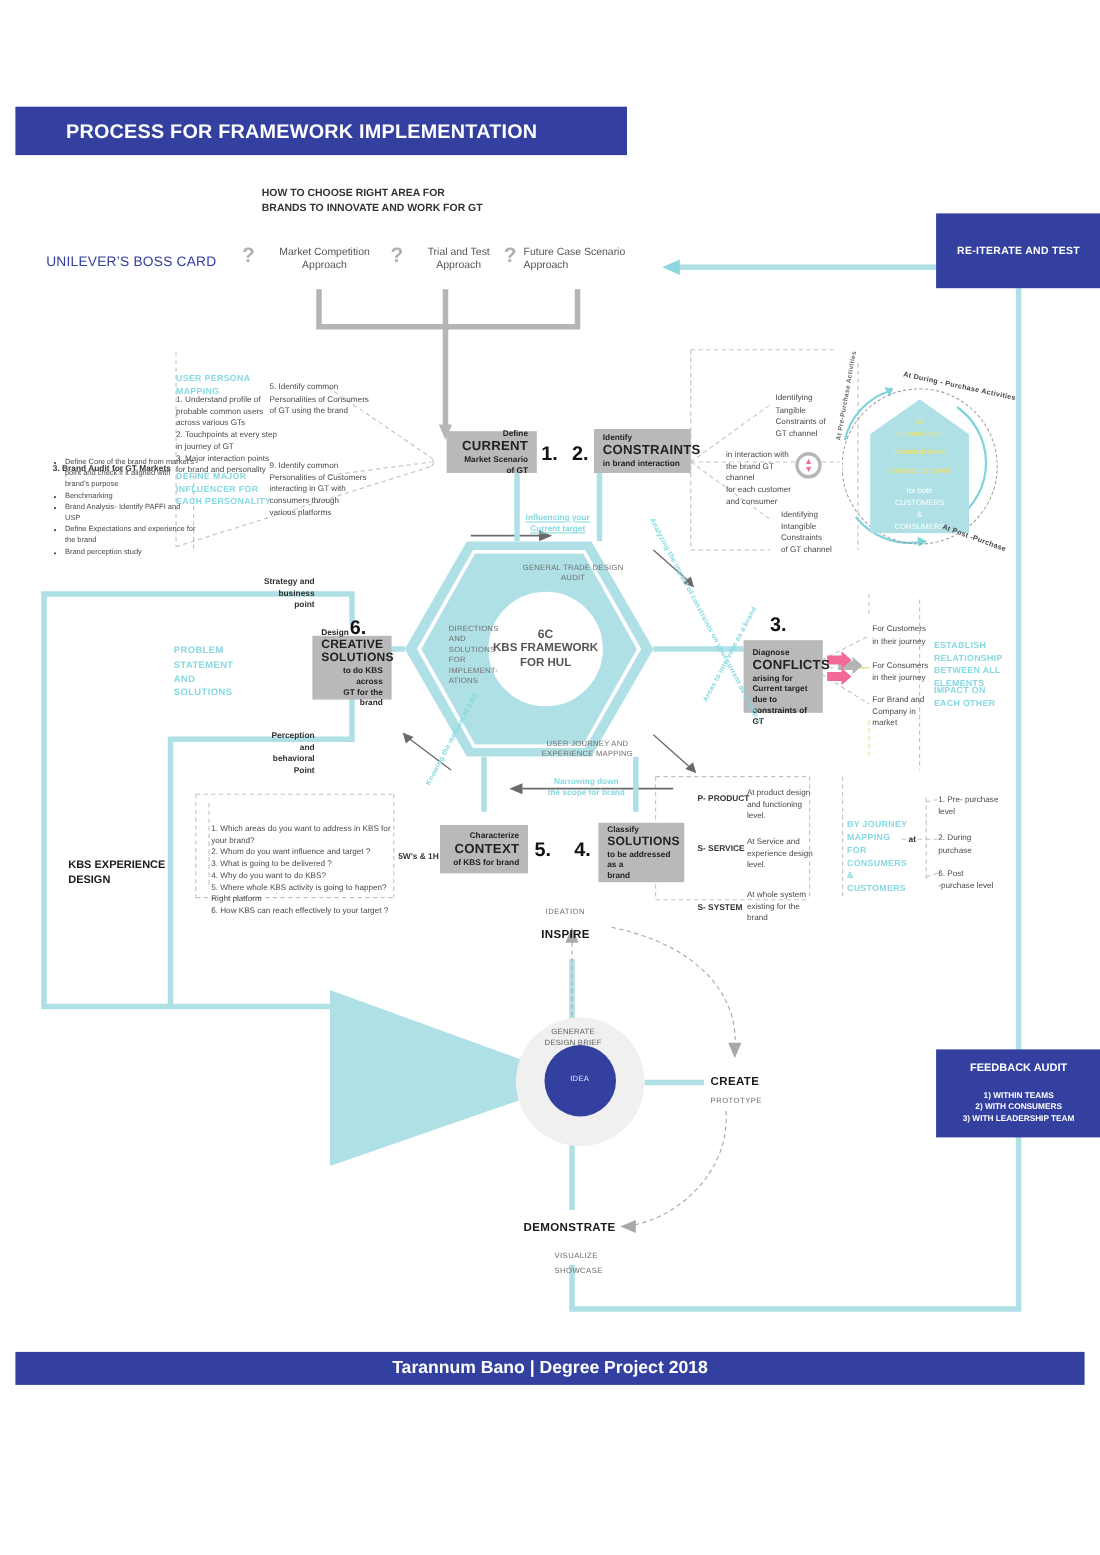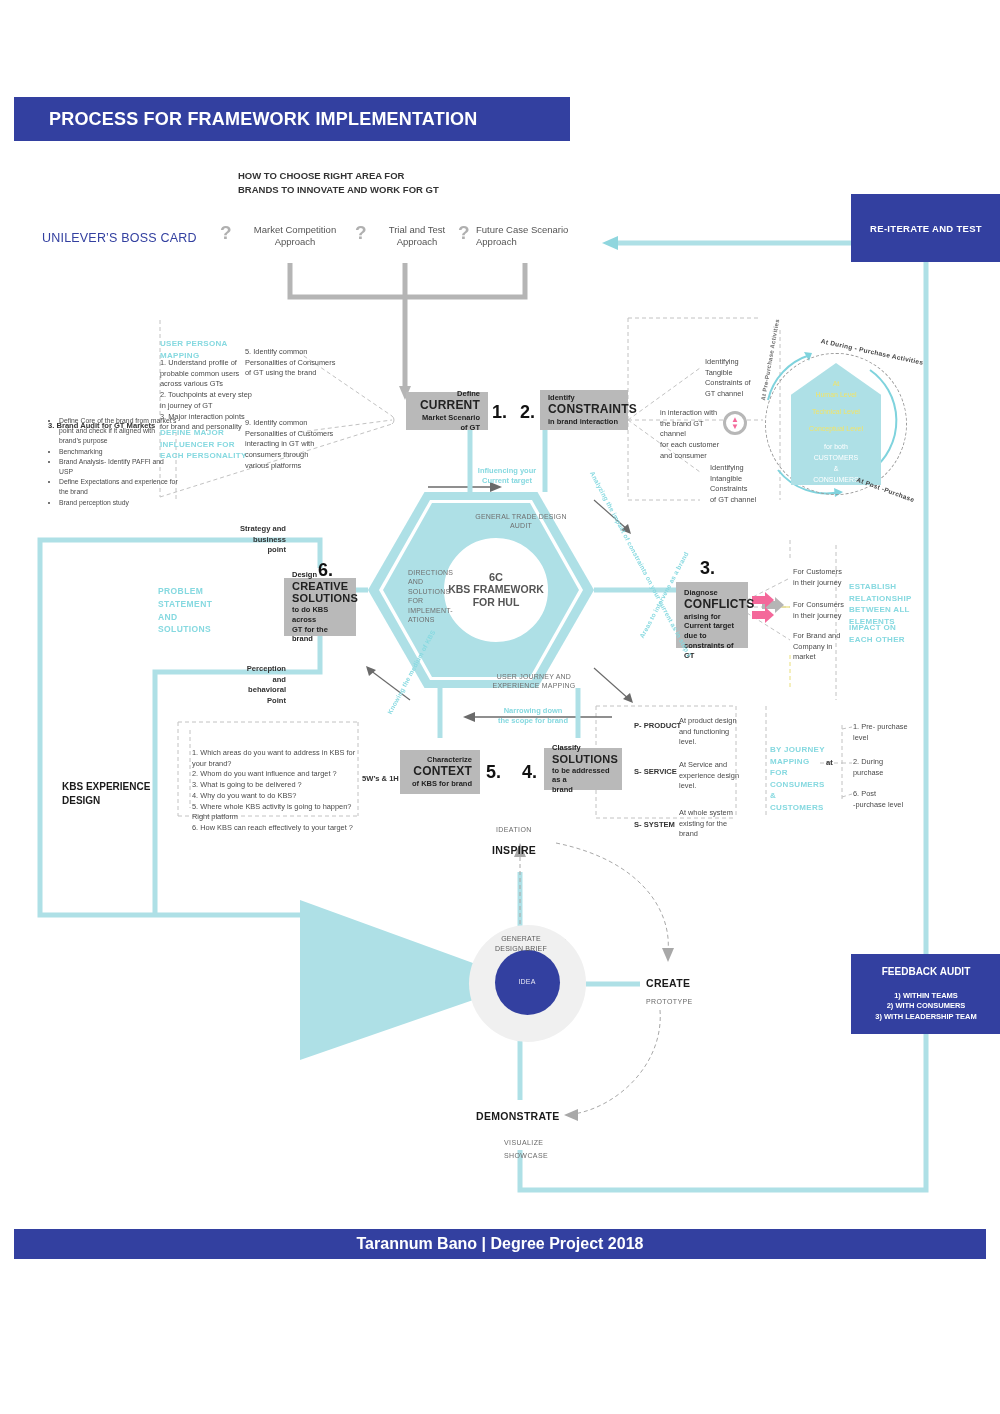--- a/index.html
+++ b/index.html
@@ -6,21 +6,21 @@
   html, body { margin:0; padding:0; background:#ffffff; }
   body {
     width:1000px; height:1414px; position:relative; overflow:hidden;
     font-family:"Liberation Sans", sans-serif; color:#3c3c3c;
   }
   .page { position:absolute; inset:0; }
 
   
   .titlebar {
     position:absolute; left:14px; top:97px; width:556px; height:44px;
-    background:#3340a0; display:flex; align-items:center; padding-left:35px;
+    background:#3340a0; display:flex; align-items:center; padding-left:46px;
   }
   .titlebar span { color:#fff; font-size:18px; font-weight:bold; letter-spacing:.2px; }
 
   .footerbar {
     position:absolute; left:14px; top:1229px; width:972px; height:30px;
     background:#3340a0; display:flex; align-items:center; justify-content:center;
   }
   .footerbar span { color:#fff; font-size:16px; font-weight:bold; }
 
   .bluebox {
@@ -322,40 +322,40 @@
     <div class="pre">Diagnose</div>
     <div class="main">CONFLICTS</div>
     <div class="post" style="white-space:pre-line;">arising for
 Current target
 due to
 constraints of
 GT</div>
   </div>
 
   <div class="stepnum" style="left:522px; top:762px;">4.</div>
-  <div class="stepbox" style="left:544px; top:748px; width:78px; height:42px;">
+  <div class="stepbox" style="left:544px; top:748px; width:78px; height:54px;">
     <div class="pre">Classify</div>
     <div class="main" style="font-size:11px;">SOLUTIONS</div>
     <div class="post" style="white-space:pre-line;">to be addressed as a
 brand</div>
   </div>
 
   <div class="stepbox" style="left:400px; top:750px; width:80px; height:44px; text-align:right;">
     <div class="pre">Characterize</div>
     <div class="main">CONTEXT</div>
     <div class="post">of KBS for brand</div>
   </div>
   <div class="stepnum" style="left:486px; top:762px;">5.</div>
 
   <div class="stepnum" style="left:318px; top:560px;">6.</div>
   <div class="stepbox" style="left:284px; top:578px; width:72px; height:58px;">
     <div class="pre">Design</div>
     <div class="main" style="font-size:11px; white-space:pre-line;">CREATIVE
 SOLUTIONS</div>
-    <div class="post" style="white-space:pre-line;">to do KBS across
+    <div class="post" style="white-space:pre-line;text-align:right;">to do KBS across
 GT for the brand</div>
   </div>
 
   <div id="hex"></div>
   <div id="hex-inner"></div>
   <div id="hex-fill"></div>
   <div id="hex-core">
     <div class="c1">6C</div>
     <div class="c2" style="white-space:pre-line;">KBS FRAMEWORK
 FOR HUL</div>
@@ -368,21 +368,21 @@
 AND
 SOLUTIONS
 FOR
 IMPLEMENT-
 ATIONS</div>
 
   <div class="rot-cy" style="left:595px; top:470px; transform:rotate(62deg); transform-origin:left top;">Analyzing the impact of constraints on your current as in step 1</div>
   <div class="rot-cy" style="left:638px; top:636px; transform:rotate(-62deg); transform-origin:left top;">Areas to intervene as a brand</div>
   <div class="rot-cy" style="left:386px; top:712px; transform:rotate(-62deg); transform-origin:left top;">Knowing the medium of KBS</div>
 
-  <div class="arrow-lbl" style="left:452px; top:466px; width:110px; white-space:pre-line;">Influencing your
+  <div class="arrow-lbl" style="left:452px; top:466px; width:110px; white-space:pre-line;text-decoration:underline;">Influencing your
 Current target</div>
   <div class="arrow-lbl" style="left:478px; top:706px; width:110px; white-space:pre-line;">Narrowing down
 the scope for brand</div>
 
   <div class="t body-s" style="left:705px; top:357px; width:78px; white-space:pre-line;">Identifying
 Tangible
 Constraints of
 GT channel</div>
   <div class="t body-s" style="left:660px; top:408px; width:82px; white-space:pre-line;">in interaction with
 the brand GT

